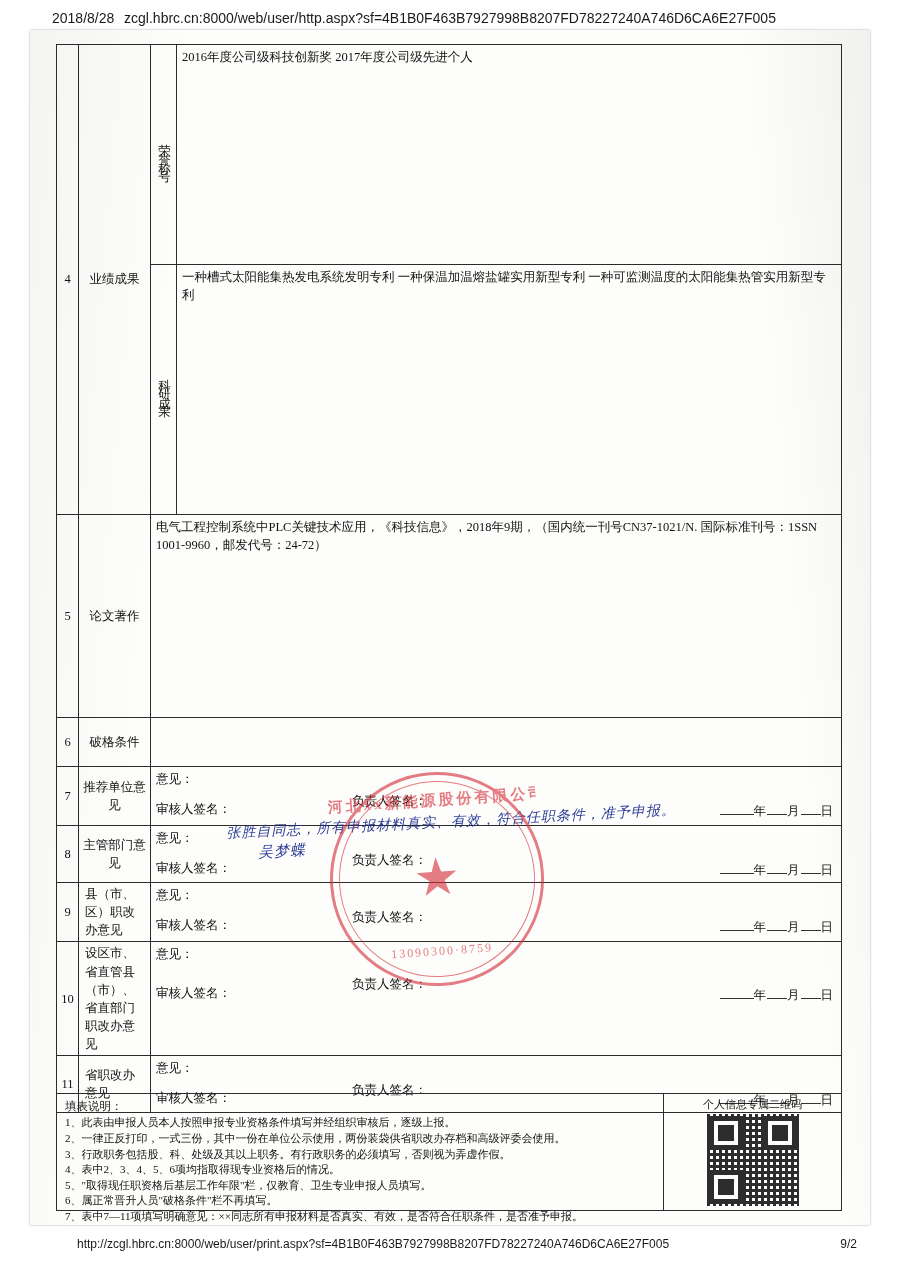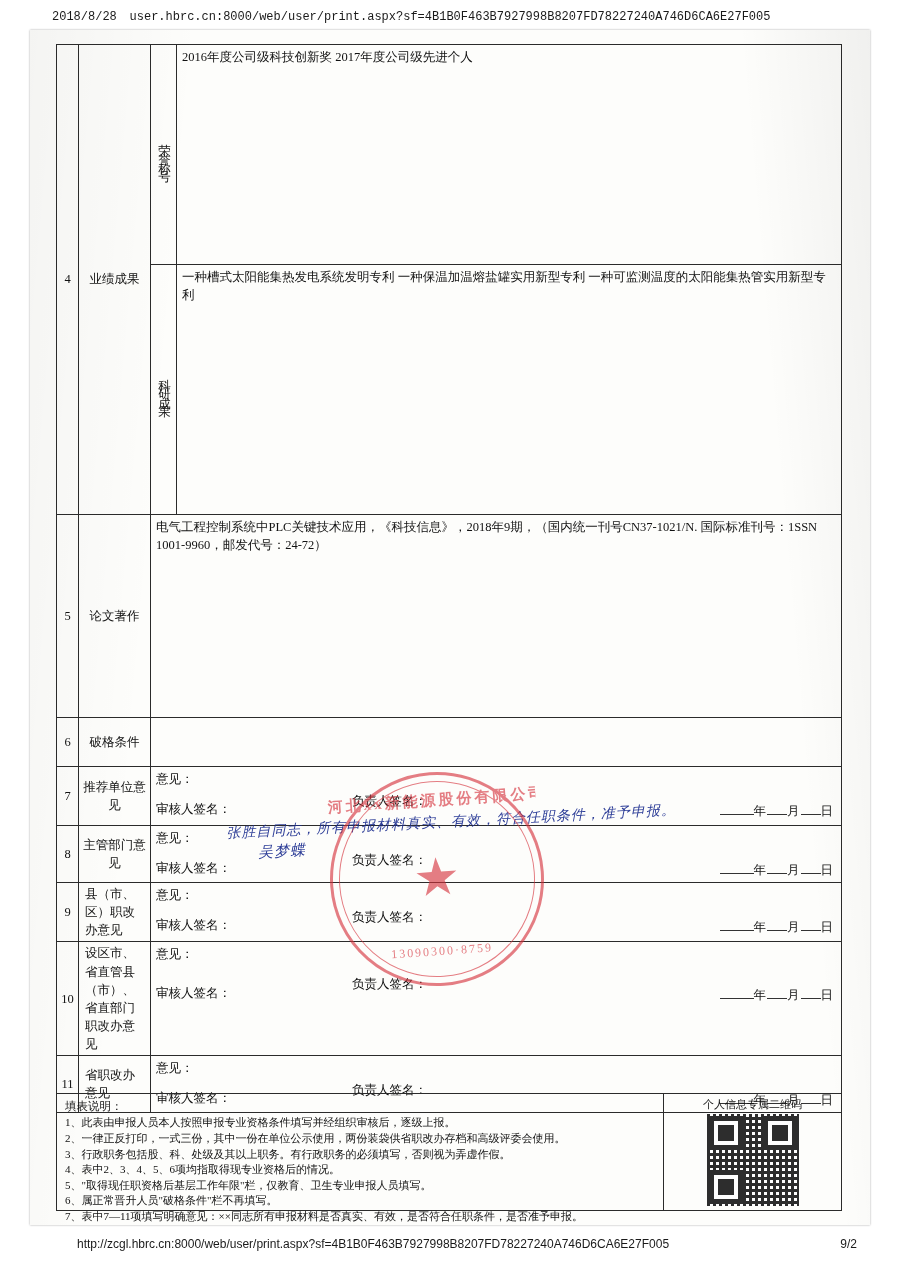--- a/index.html
+++ b/index.html
@@ -18,22 +18,22 @@
     overflow: hidden;
     margin: 0 auto;
   }
   
   .print-header {
     position: absolute;
     top: 10px;
     left: 0;
     width: 900px;
     height: 16px;
-    font-family: Liberation Mono, monospace;
-    font-size: 12px;
+    font-family: Liberation Sans, sans-serif;
+    font-size: 14px;
     color: #1a1a1a;
   }
   .print-header .ph-date {
     position: absolute;
     left: 52px;
     top: 0;
   }
   .print-header .ph-url {
     position: absolute;
     left: 50%;
@@ -292,21 +292,21 @@
   .qr .fp-tr { right: 2px; top: 2px; }
   .qr .fp-bl { left: 2px; bottom: 2px; }
 </style>
 </head>
 <body>
 
 <div class="page">
 
   <div class="print-header">
     <span class="ph-date">2018/8/28</span>
-    <span class="ph-url">user.hbrc.cn:8000/web/user/print.aspx?sf=4B1B0F463B7927998B8207FD78227240A746D6CA6E27F005</span>
+    <span class="ph-url">zcgl.hbrc.cn:8000/web/user/http.aspx?sf=4B1B0F463B7927998B8207FD78227240A746D6CA6E27F005</span>
   </div>
 
   <div class="sheet">
 
     <table class="tbl">
       <colgroup>
         <col style="width:22px">
         <col style="width:72px">
         <col style="width:26px">
         <col>

